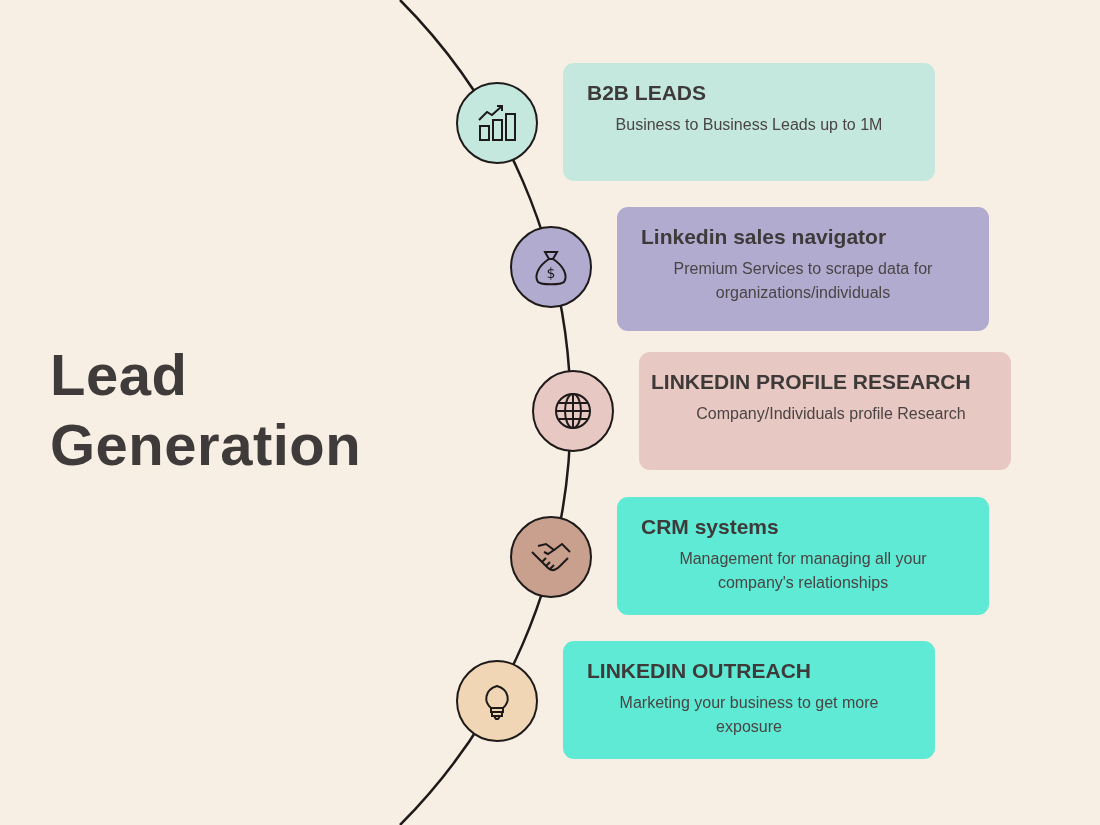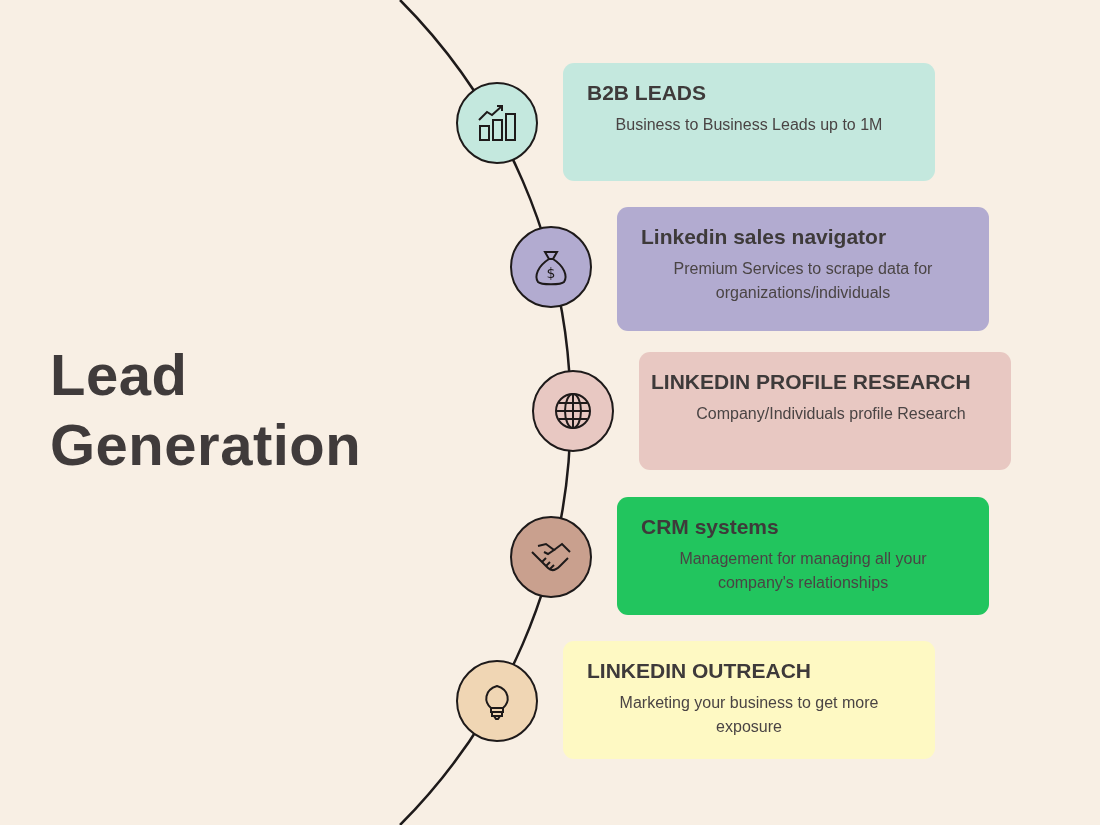--- a/index.html
+++ b/index.html
@@ -66,29 +66,29 @@
 </div>
 
 <div class="node" style="left:510px;top:516px;background:#c9a08e;">
   <svg viewBox="0 0 54 54" fill="none" stroke="#1e1a1a" stroke-width="2">
     <path d="M8 22 L18 32 L24 38 C28 42 32 40 36 36 L44 28"></path>
     <path d="M14 16 L22 14 L30 20 L24 24 L20 22"></path>
     <path d="M30 20 L38 14 L46 22"></path>
     <path d="M18 32 L22 28 M22 36 L26 32 M26 39 L30 35"></path>
   </svg>
 </div>
-<div class="card" style="left:617px;top:497px;width:372px;height:118px;background:#22c55e;">
+<div class="card" style="left:617px;top:497px;width:372px;height:118px;background:#5eead4;">
   <div class="h">CRM systems</div>
   <div class="d">Management for managing all your company's relationships</div>
 </div>
 
 <div class="node" style="left:456px;top:660px;background:#f0d6b4;">
   <svg viewBox="0 0 54 54" fill="none" stroke="#1e1a1a" stroke-width="2">
     <path d="M21 34 C14 28 14 16 27 12 C40 16 40 28 33 34 Z"></path>
     <rect x="21" y="34" width="12" height="4"></rect>
       <rect x="22" y="38" width="10" height="4"></rect>
     <path d="M24 42 L30 42 L28 45 L26 45 Z"></path>
   </svg>
 </div>
-<div class="card" style="left:563px;top:641px;width:372px;height:118px;background:#fef9c3;">
+<div class="card" style="left:563px;top:641px;width:372px;height:118px;background:#5eead4;">
   <div class="h">LINKEDIN OUTREACH</div>
   <div class="d">Marketing your business to get more exposure</div>
 </div>
 
 </body></html>

